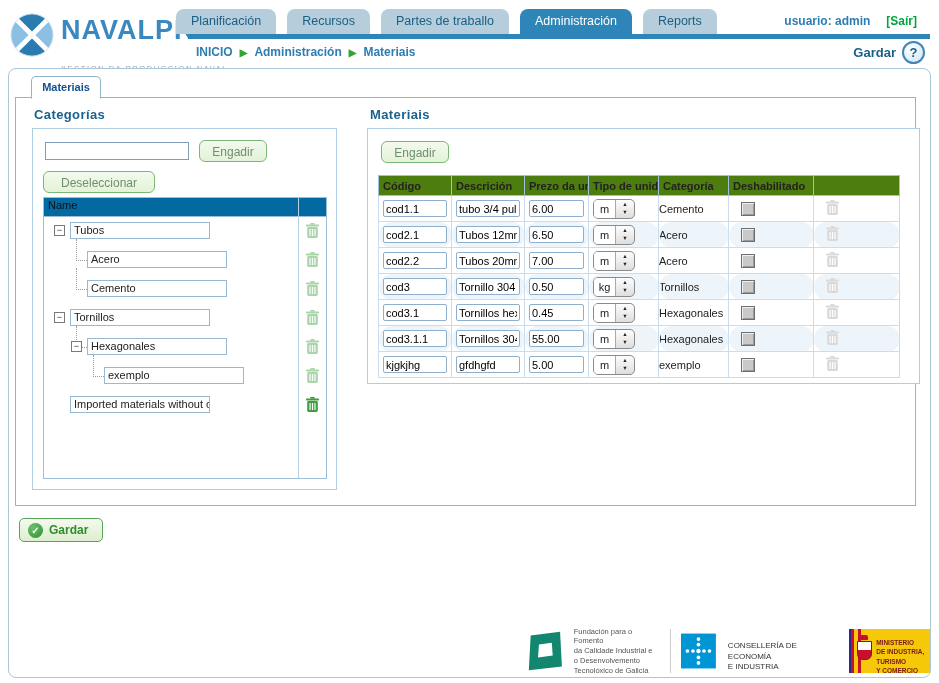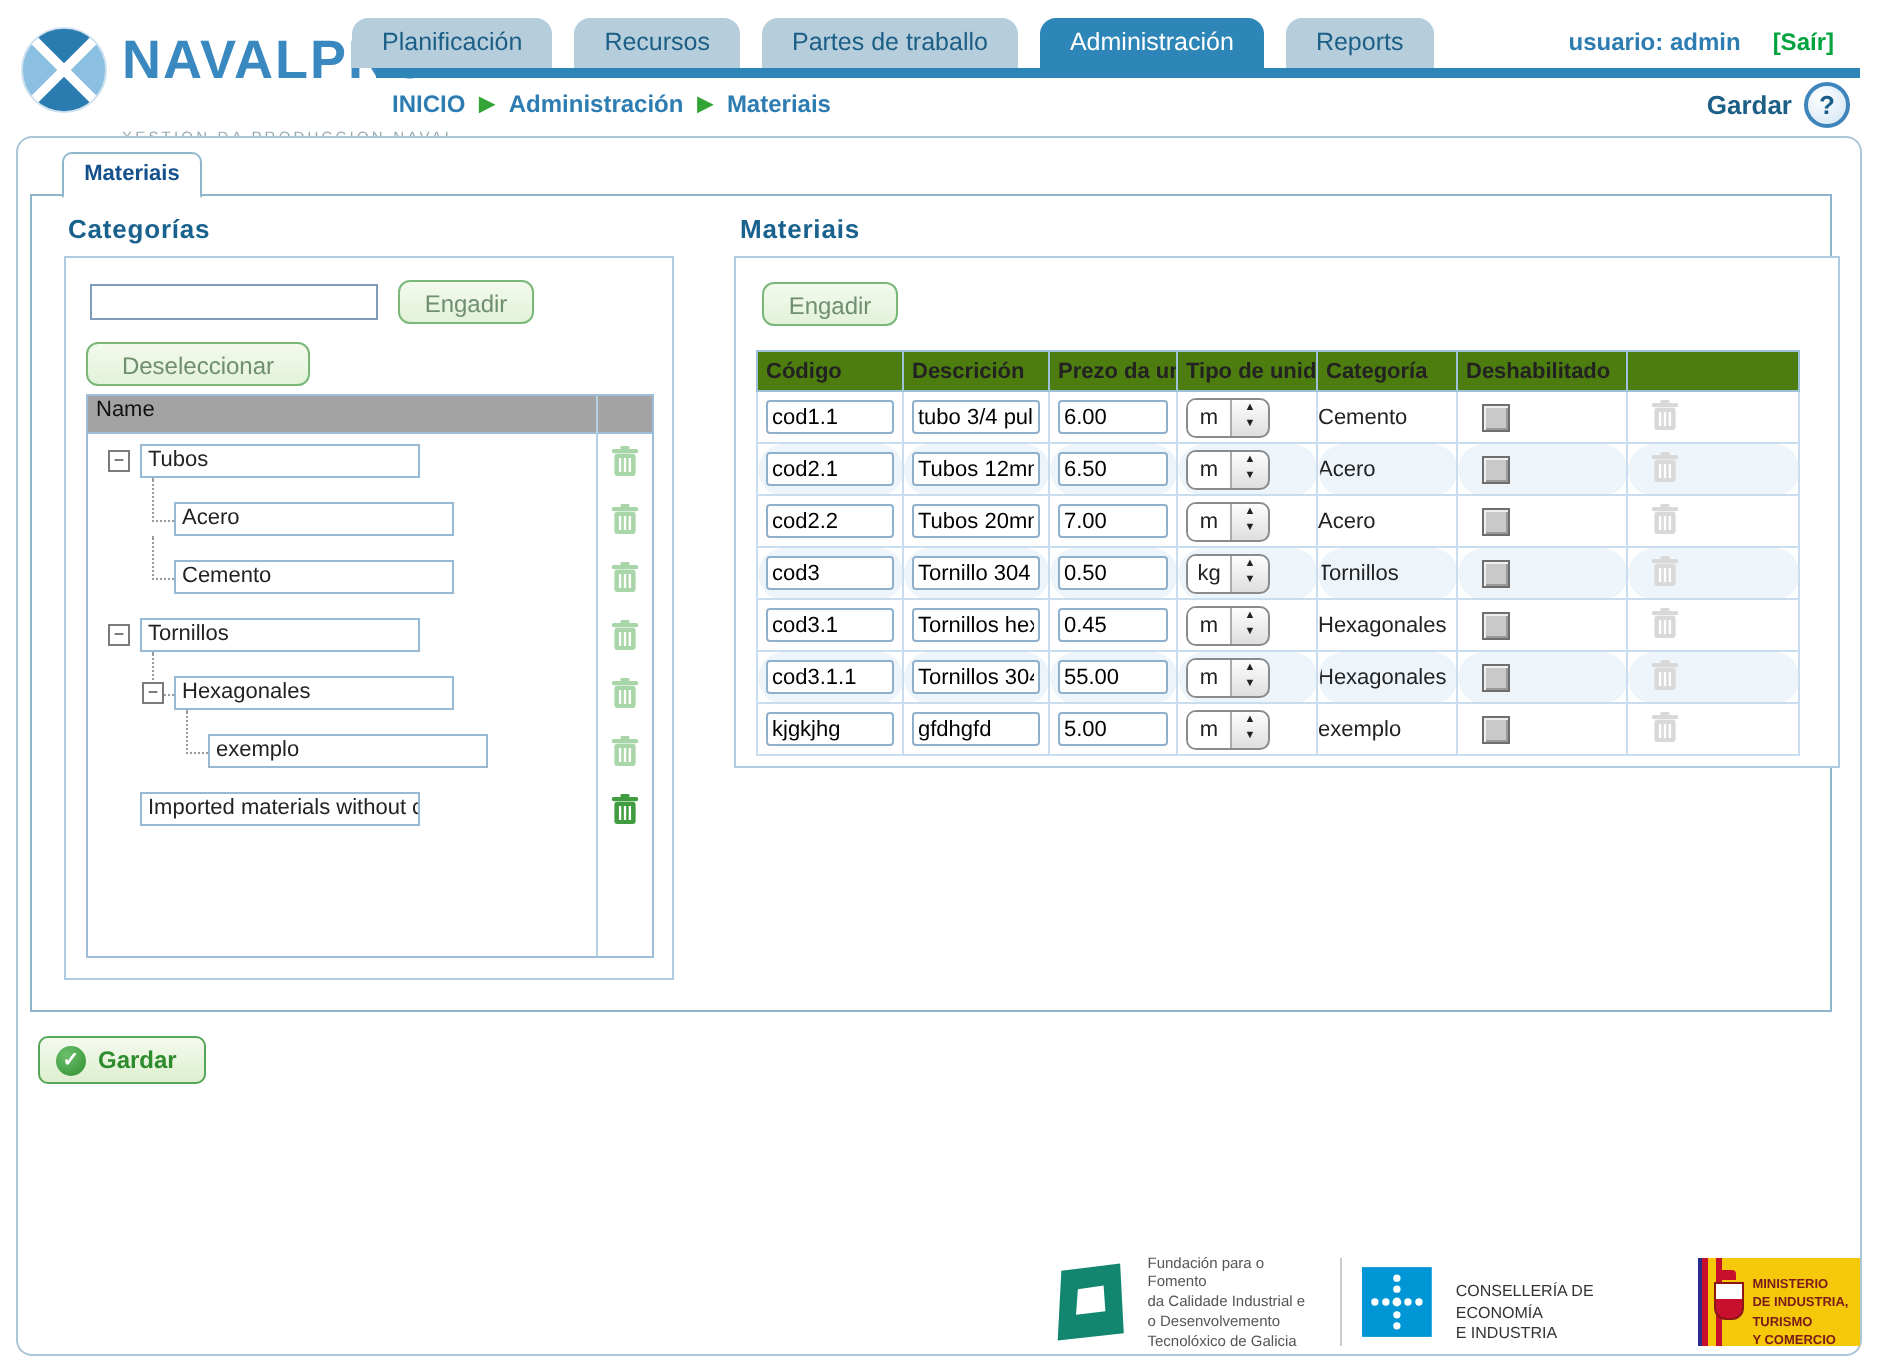--- a/index.html
+++ b/index.html
@@ -48,21 +48,21 @@
   .gbtn{display:inline-block;border:1px solid #7ab87a;border-radius:6px;
         background:linear-gradient(#f3faed,#e3f2d8);color:#6f8f6f;font-size:12px;
         text-align:center;cursor:pointer;font-family:inherit;}
   
   .cat-input{position:absolute;left:12px;top:13px;width:136px;height:16px;border:1px solid #7f9db9;
         font-size:11px;padding:0 3px;font-family:inherit;}
   #cat-add{position:absolute;left:166px;top:11px;width:68px;height:22px;line-height:20px;}
   #cat-deselect{position:absolute;left:10px;top:42px;width:112px;height:22px;line-height:20px;}
   .tree{position:absolute;left:10px;top:68px;width:282px;height:280px;border:1px solid #9dbdd8;background:#fff;}
   .tree::after{content:'';position:absolute;top:0;bottom:0;right:27px;border-left:1px solid #b5d0e2;}
-  .tree-header{height:16px;background:#a3a3a3;border-bottom:1px solid #9dbdd8;font-size:11px;
+  .tree-header{height:16px;background:#0369a1;border-bottom:1px solid #9dbdd8;font-size:11px;
         padding:1px 4px;color:#111;}
   .tree-row{position:relative;height:29px;}
   .node-box{position:absolute;top:5px;height:15px;line-height:15px;border:1px solid #97b9d4;background:#fff;
         font-size:11px;padding:0 3px;width:132px;white-space:nowrap;overflow:hidden;cursor:pointer;}
   .expander{position:absolute;top:8px;width:11px;height:11px;border:1px solid #7a7a7a;background:#fff;
         font-size:9px;line-height:9px;text-align:center;color:#333;cursor:pointer;box-sizing:border-box;}
   .elbow{position:absolute;top:-7px;height:21px;border-left:1px dotted #9a9a9a;border-bottom:1px dotted #9a9a9a;}
   .tree-trash{position:absolute;right:5px;top:5px;cursor:pointer;}
 
   

